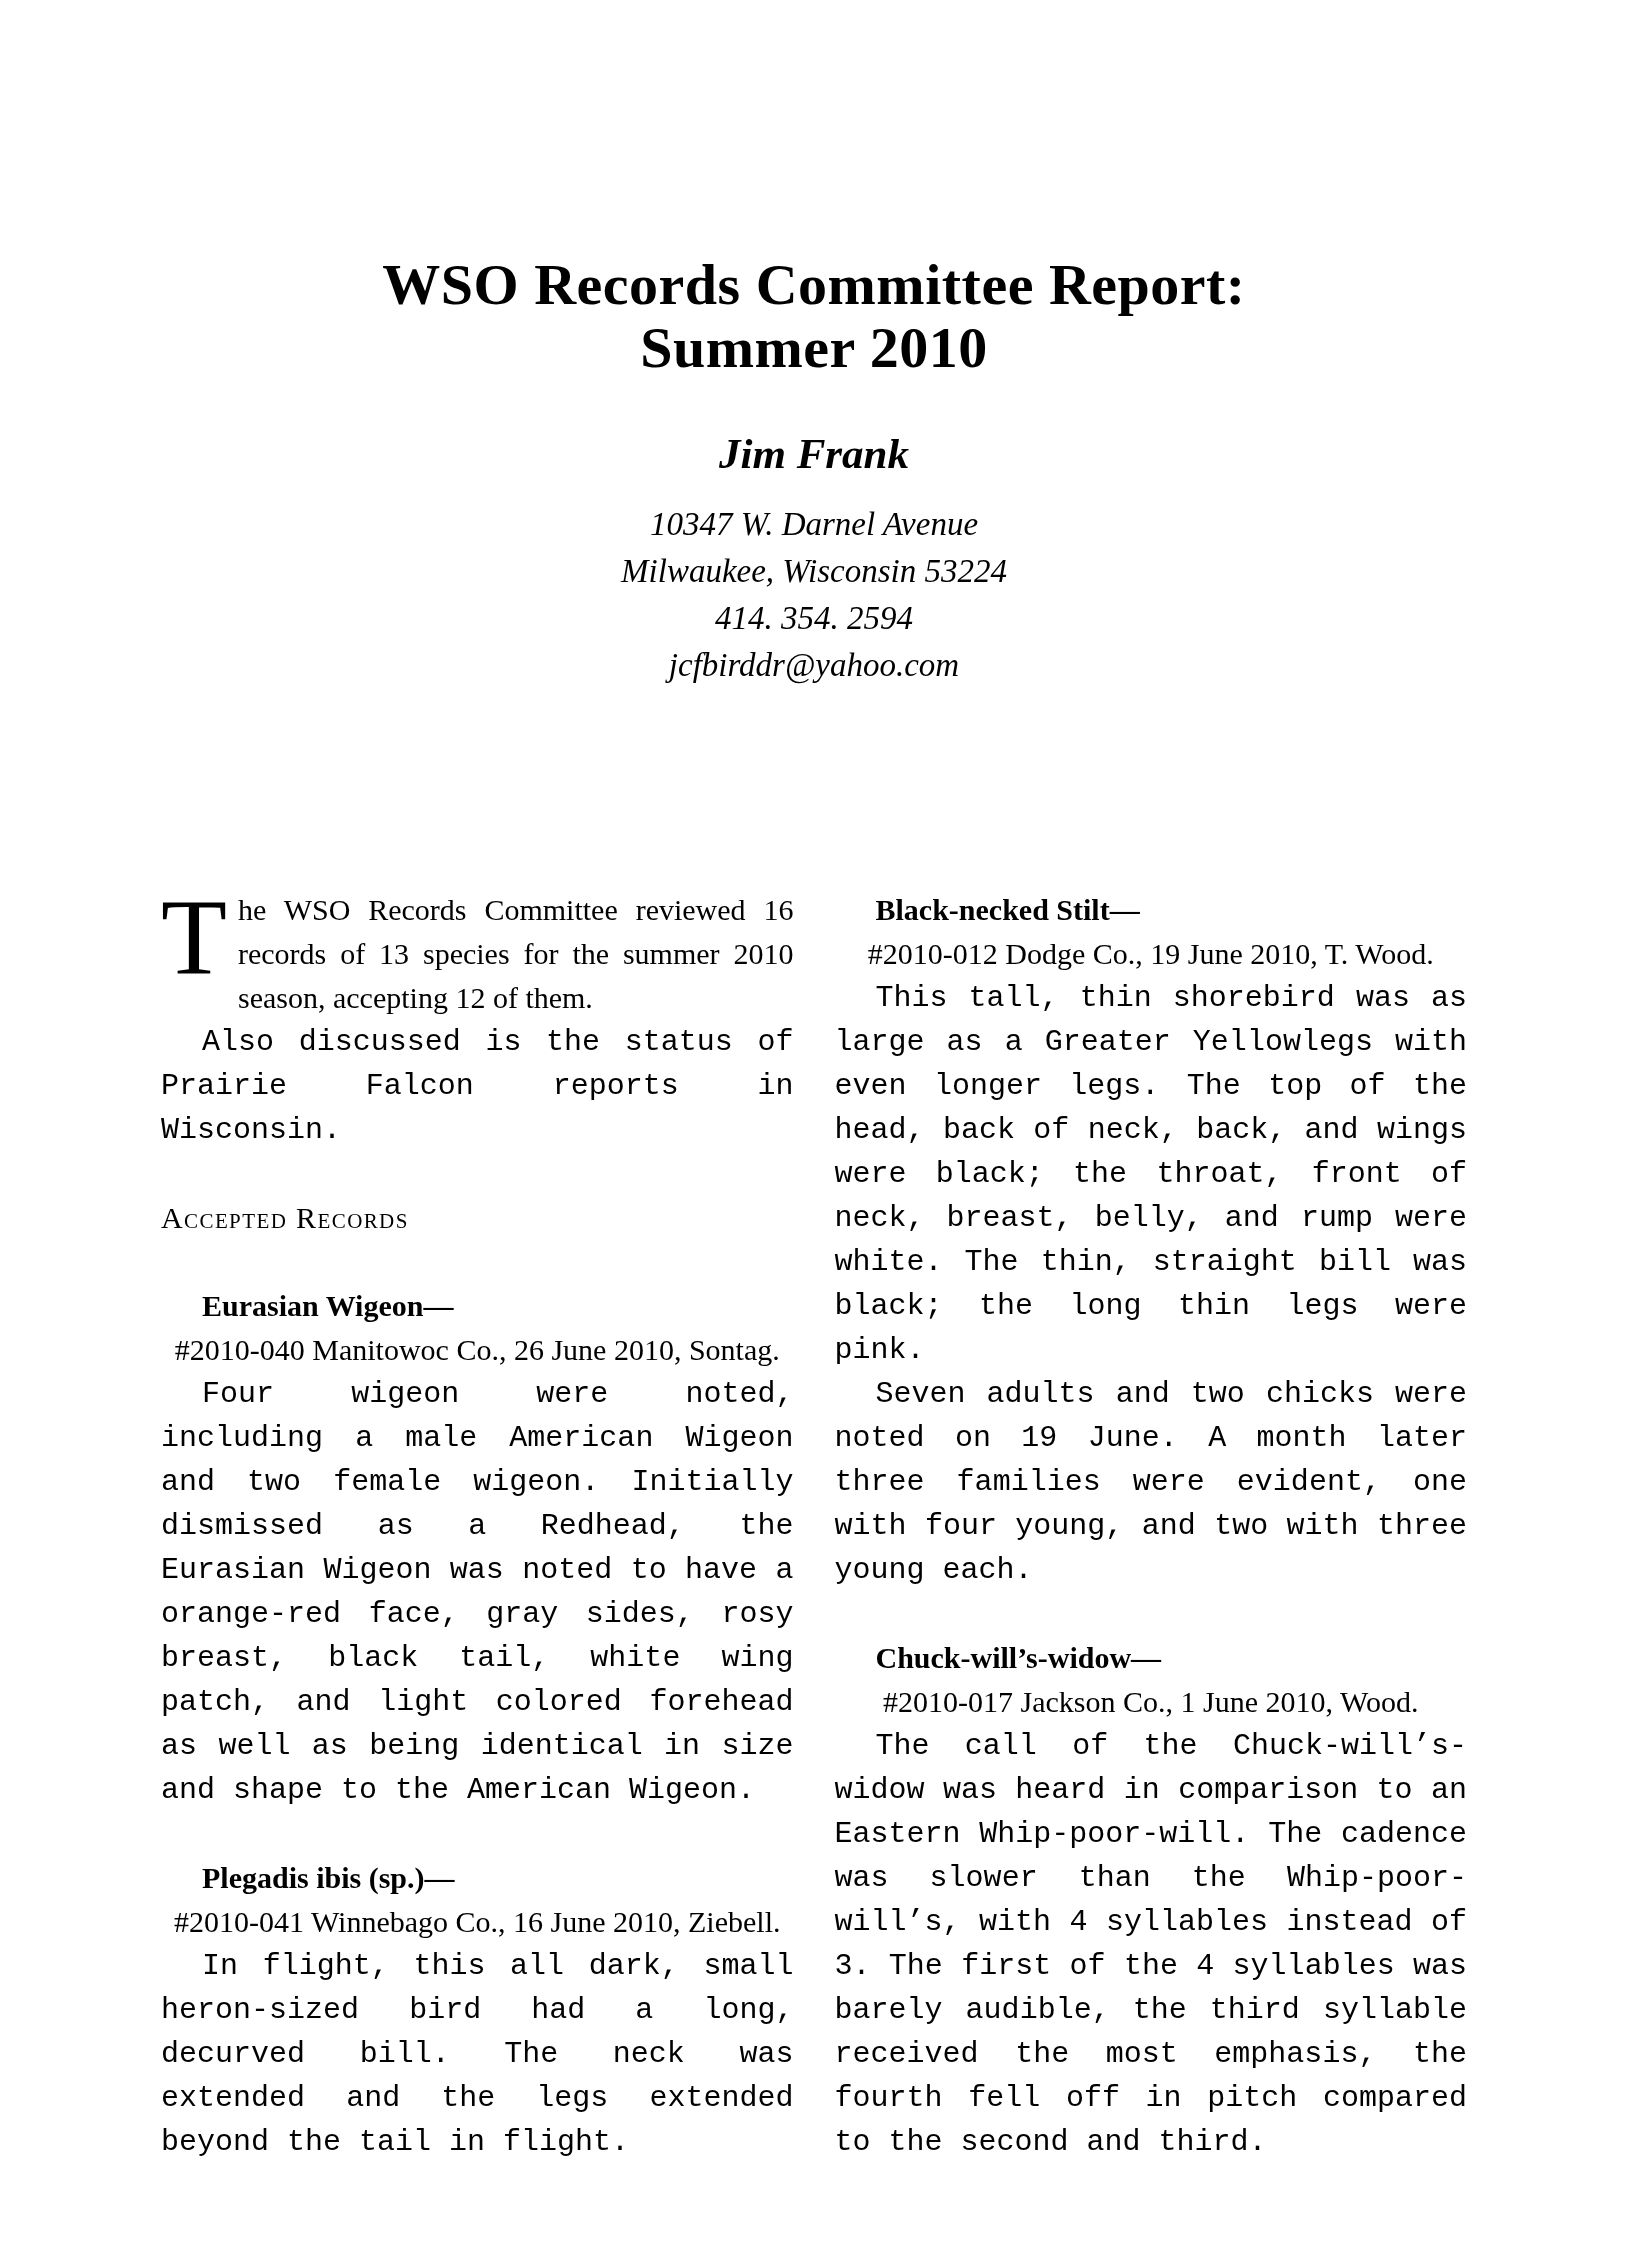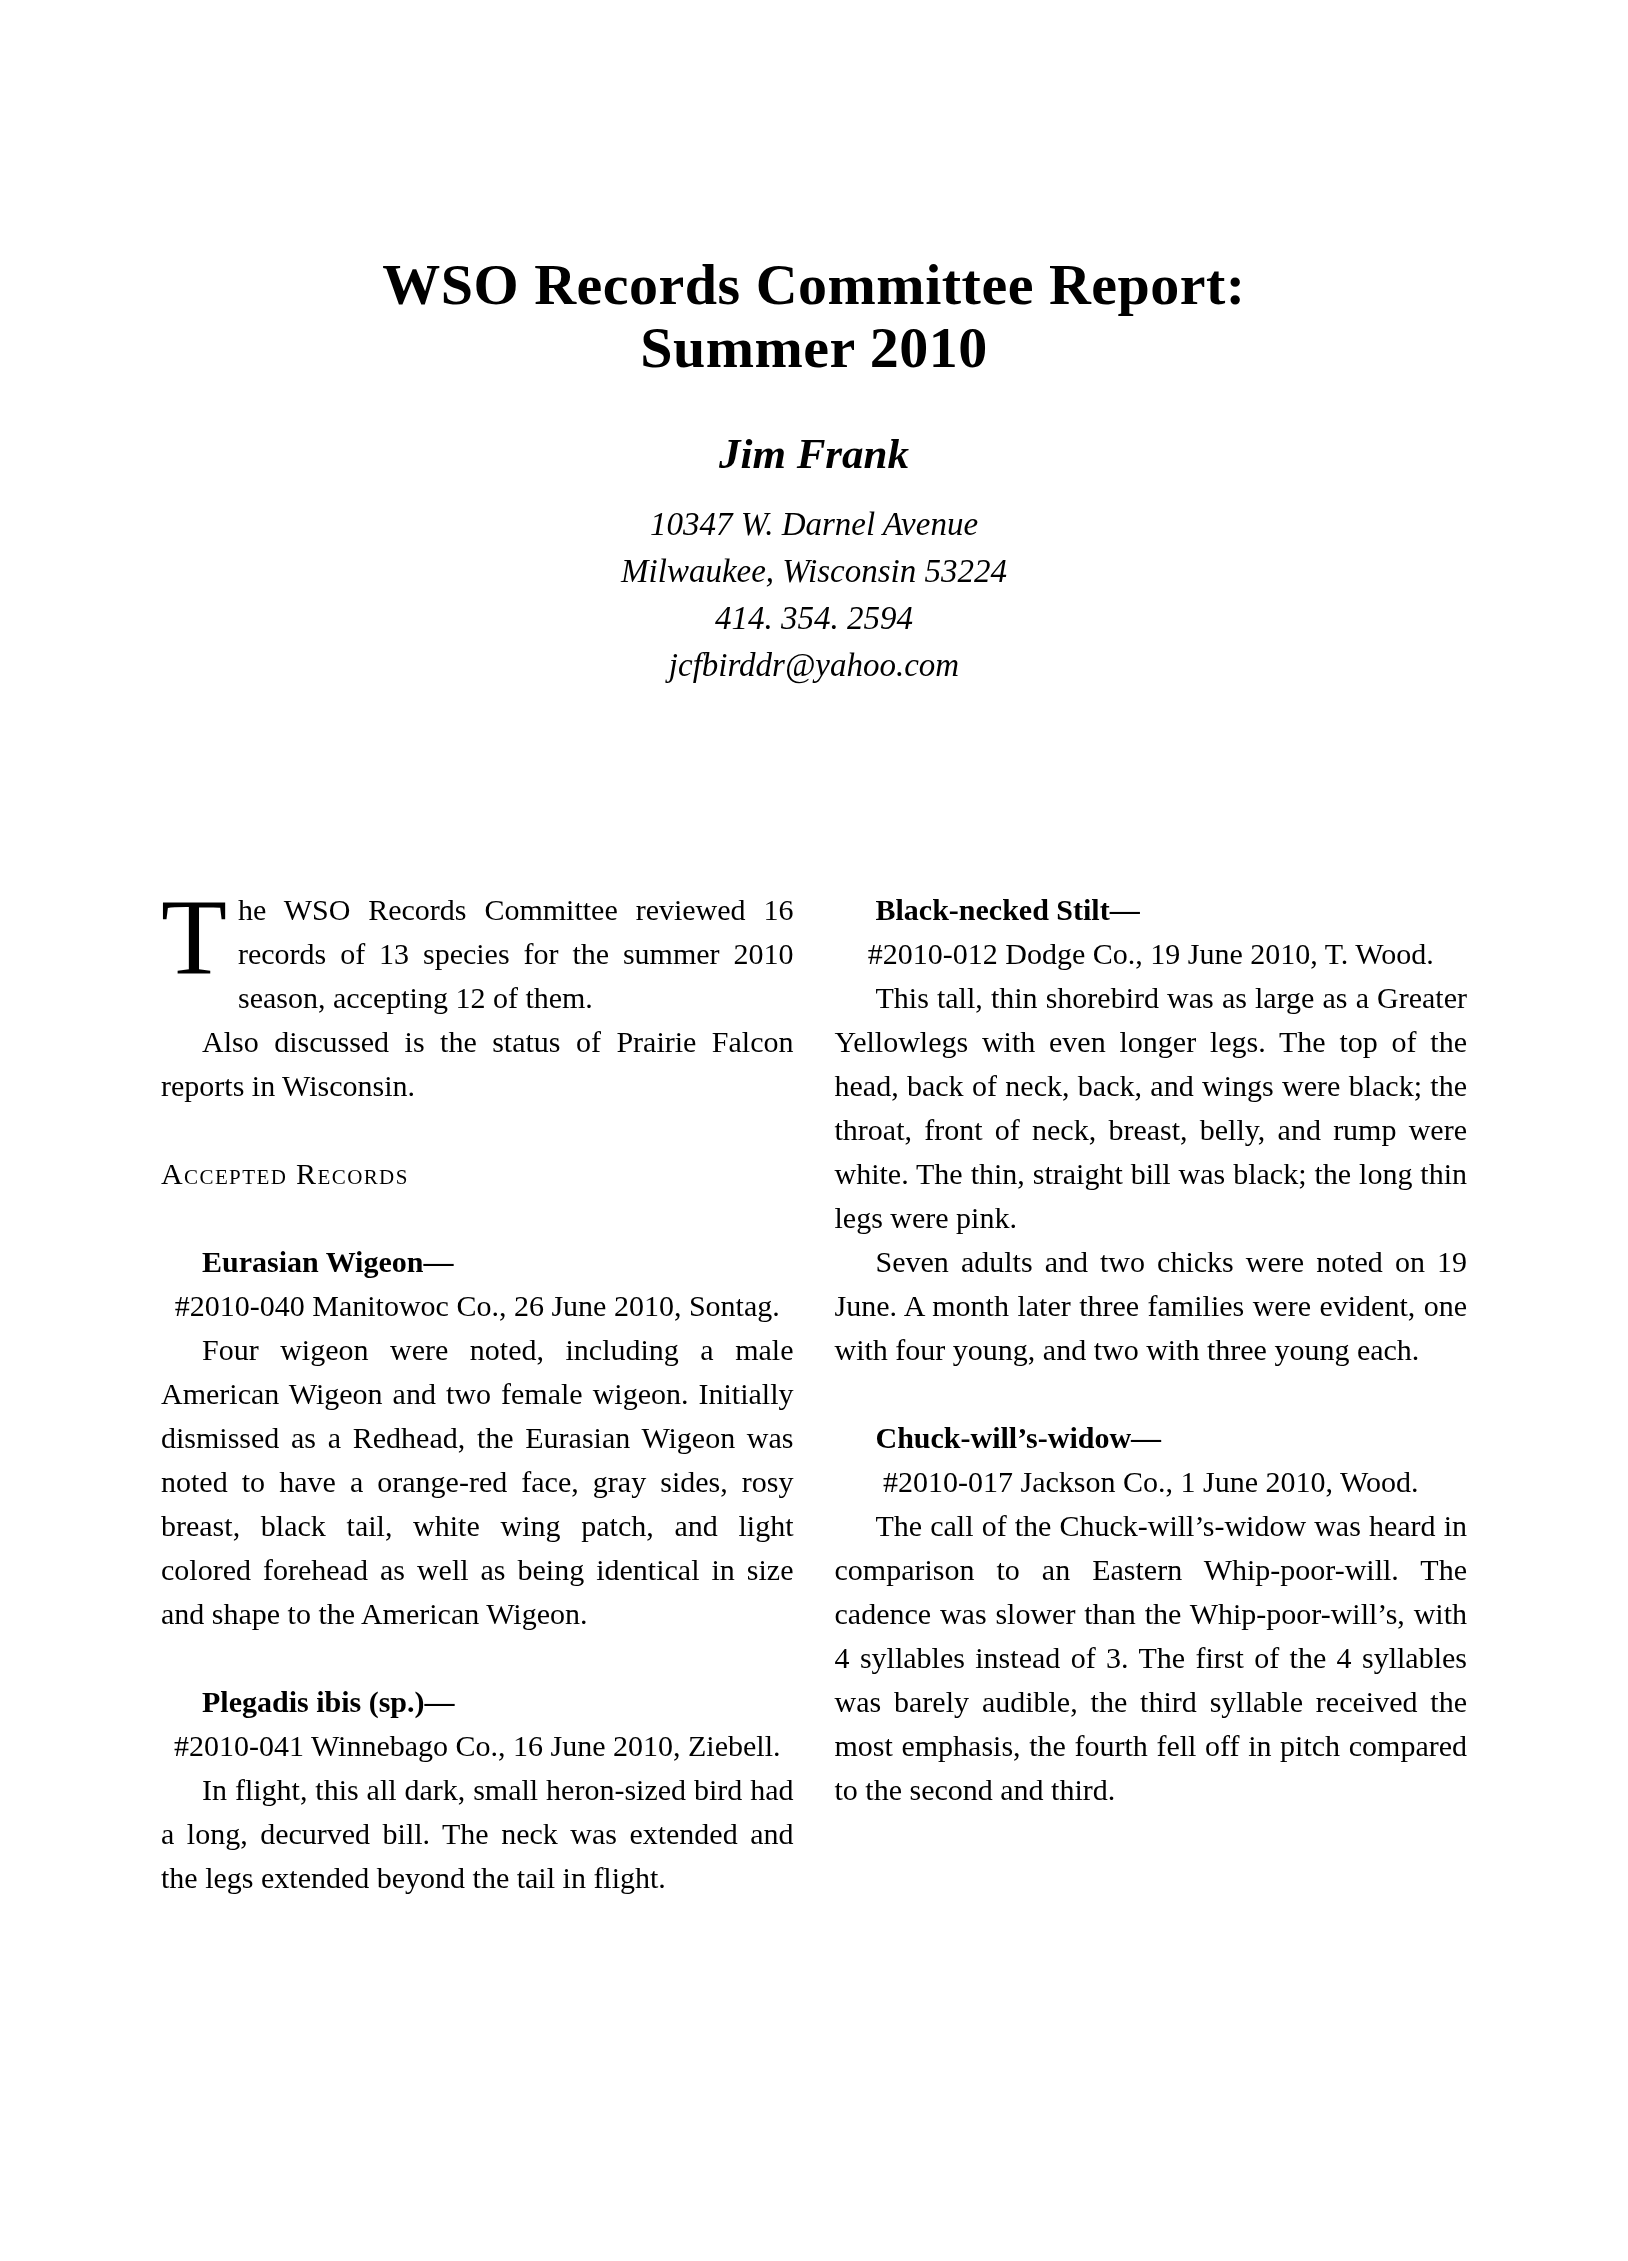--- a/index.html
+++ b/index.html
@@ -54,21 +54,21 @@
   }
   .column p { text-align: justify; }
 
   .intro-first { text-indent: 0; }
   .dropcap {
     float: left;
     font-size: 108px;
     line-height: 0.78;
     padding: 7.2px 11px 0 0;
   }
-  .indented { text-indent: 41px; }
+  .indented { text-indent: 41px; font-family: Liberation Mono, monospace; }
 
   .section-heading {
     font-weight: normal;
     font-size: 30px;
     font-variant: small-caps;
     letter-spacing: 1.4px;
     text-align: left;
     margin: 44px 0;
   }
 

